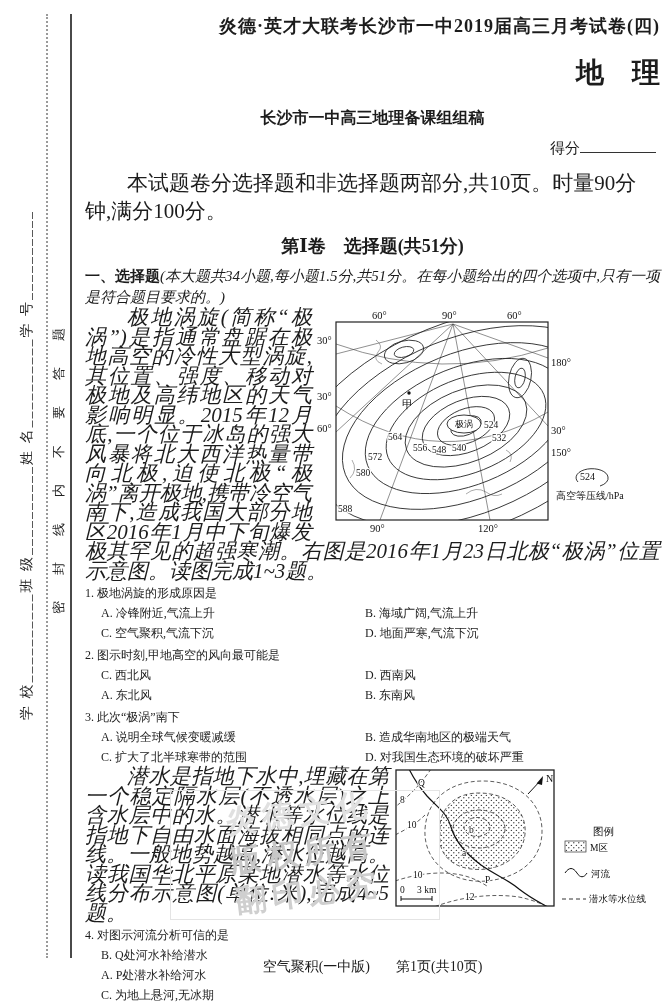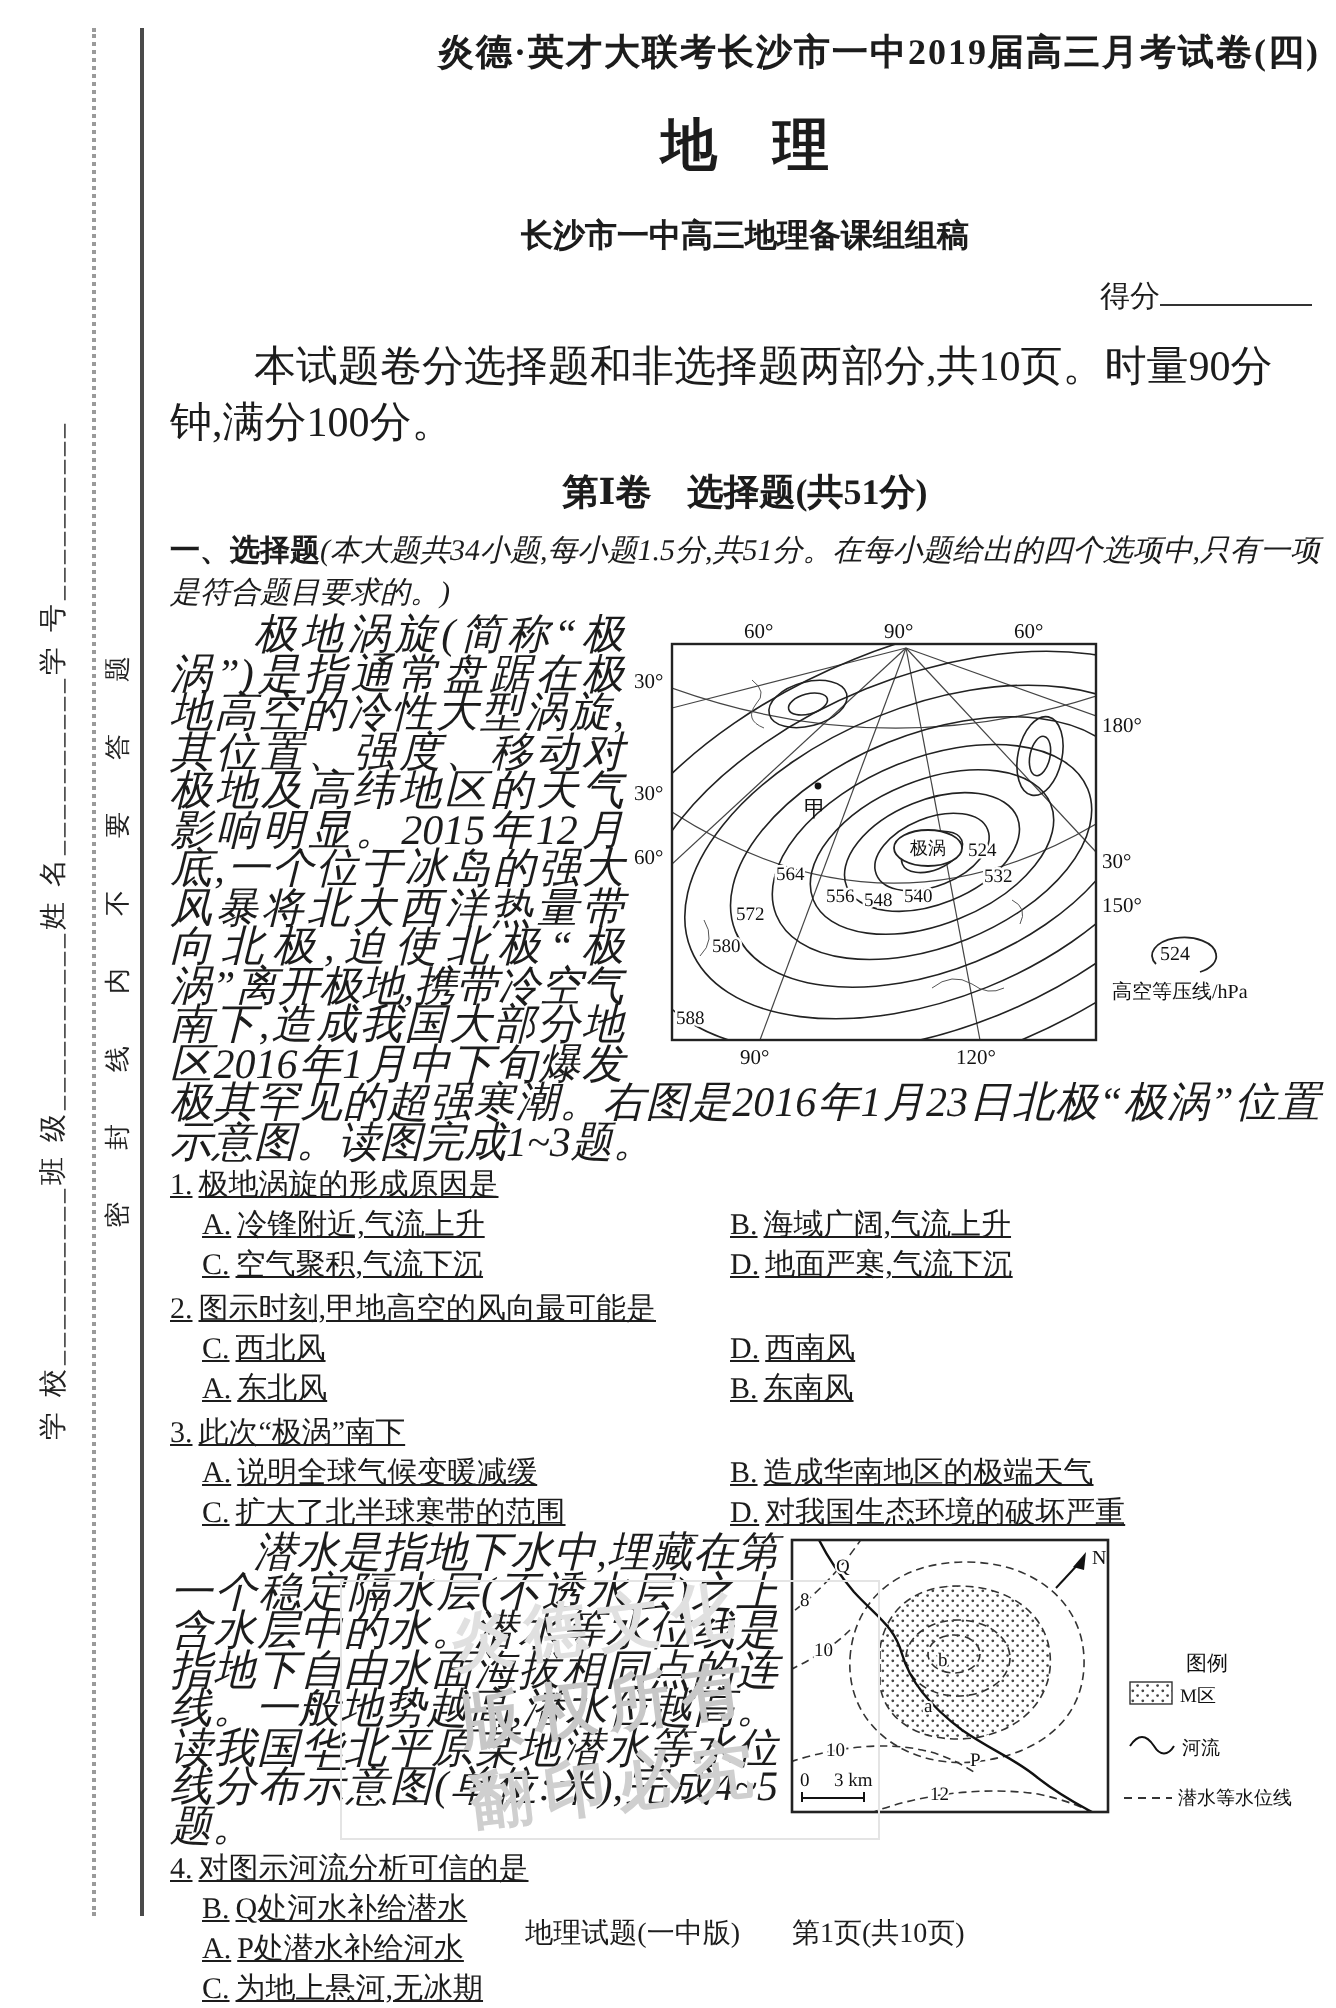--- a/index.html
+++ b/index.html
@@ -18,33 +18,33 @@
     letter-spacing:2px;white-space:nowrap;color:#222;
   }
   .sidebar-seal{
     position:absolute;width:340px;height:16px;left:-112px;top:450px;
     transform:rotate(-90deg);text-align:center;font-size:13px;
     letter-spacing:26px;white-space:nowrap;color:#222;
   }
   
   .content{position:absolute;left:85px;top:14px;width:575px;}
   .exam-title{font-size:18px;font-weight:bold;text-align:right;letter-spacing:1px;}
-  .subject{font-size:28px;font-weight:bold;text-align:center;margin-top:16px;}
+  .subject{font-size:28px;font-weight:bold;text-align:right;margin-top:16px;}
   .subtitle{font-size:16px;font-weight:bold;text-align:center;margin-top:16px;}
   .score-row{text-align:right;font-size:15px;margin-top:9px;padding-right:4px;}
   .score-blank{display:inline-block;width:76px;border-bottom:1px solid #333;height:14px;vertical-align:baseline;}
   .intro{font-size:21px;margin-top:11px;text-indent:2em;}
   .section-heading{font-size:18px;font-weight:bold;text-align:center;margin:9px 0 8px 0;}
   .instr{font-size:15px;line-height:21px;text-align:justify;}
   .instr .bold{font-weight:bold;}
   .instr .kai{font-style:italic;}
   .passage{font-size:21px;line-height:19.5px;text-indent:2em;text-align:justify;font-style:italic;}
   .fig1{float:right;width:344px;height:226px;margin:2px 0 2px 4px;}
   .fig2{float:right;width:265px;height:142px;margin:2px 0 2px 6px;}
-  .question{font-size:15px;line-height:20px;clear:none;text-decoration:underline;}
+  .question{font-size:12px;line-height:20px;clear:none;}
   .qstem{margin-top:2px;}
   .opt-row{display:flex;padding-left:16px;}
   .opt-row .o1{width:264px;}
   .opt-single{padding-left:16px;}
   .olabel{margin-right:3px;}
   svg text{font-family:"Liberation Serif","DejaVu Serif",serif;fill:#111;}
   .footer{position:absolute;left:85px;top:958px;width:575px;text-align:center;font-size:14px;}
   .footer .gap{display:inline-block;width:26px;}
   
   .watermark-box{position:absolute;left:170px;top:790px;width:268px;height:128px;
@@ -284,14 +284,14 @@
 
 <div class="watermark-box">
   <div class="watermark-text">
     <div class="wl1">炎德文化</div>
     <div class="wl2">版权所有</div>
     <div class="wl3">翻印必究</div>
   </div>
 </div>
 
 <div class="footer">
-  <span>地理试题(一中版)</span><span class="gap"></span><span>第1页(共10页)</span>
+  <span>空气聚积(一中版)</span><span class="gap"></span><span>第1页(共10页)</span>
 </div>
 
 </body></html>

